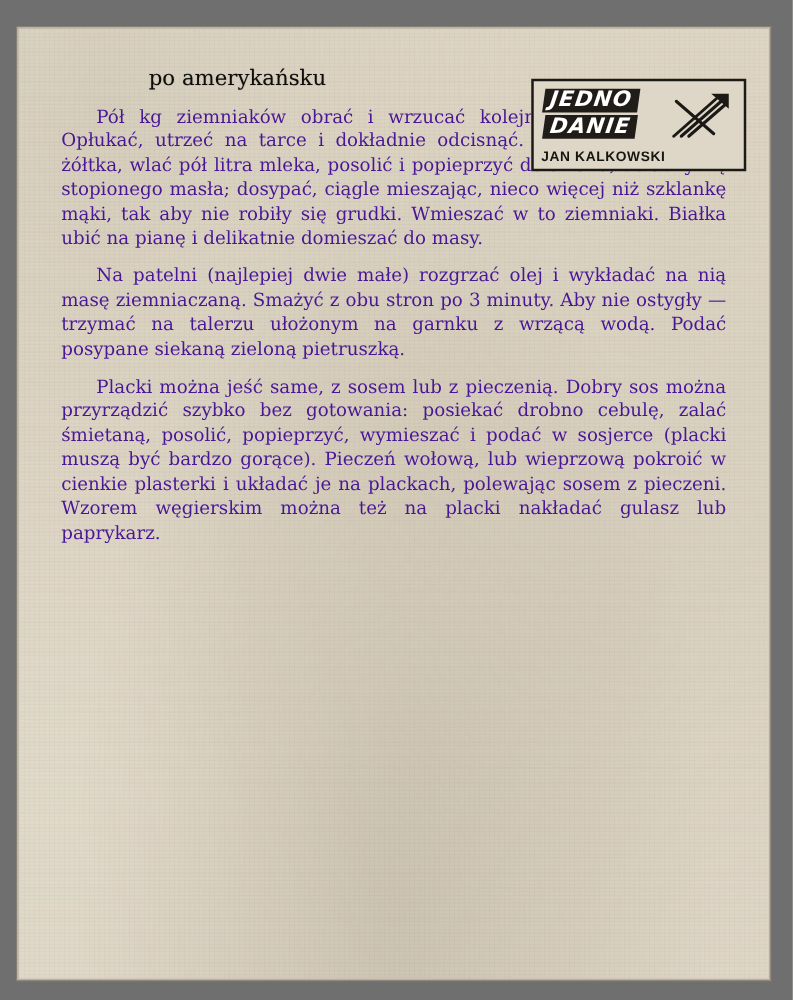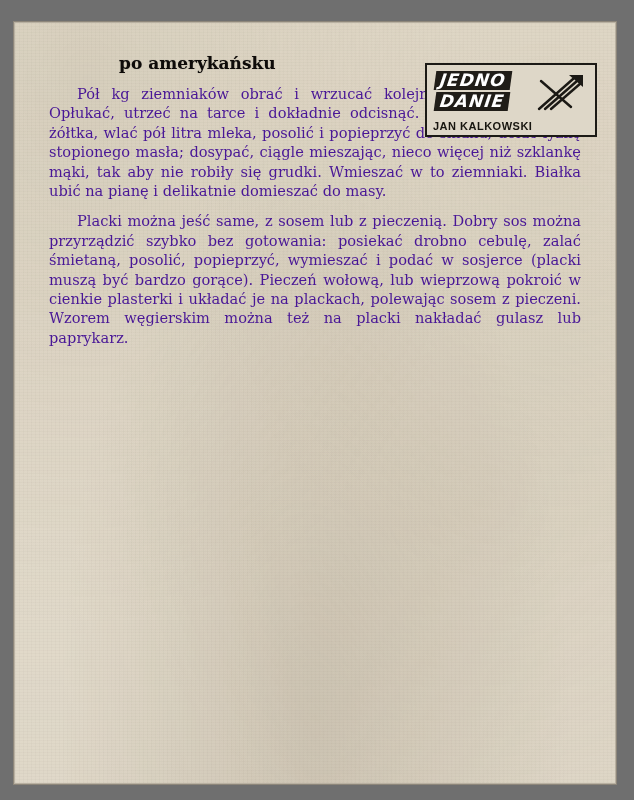--- a/index.html
+++ b/index.html
@@ -110,21 +110,21 @@
     font-family: "DejaVu Serif", serif;
     font-weight: bold;
     font-size: 22px;
     letter-spacing: .6px;
     margin: 46px 0 0 12px;
     color: #111;
     text-shadow: 0 0 1px rgba(0,0,0,.35);
   }
   .subhead {
     font-family: "DejaVu Serif", serif;
-    font-weight: bold;
+    font-weight: normal;
     font-size: 17px;
     margin: 4px 0 0 78px;
     color: #141210;
     text-shadow: 0 0 1px rgba(0,0,0,.3);
   }
 
   
   .lede {
     font-family: "DejaVu Serif", serif;
     font-size: 17.5px;
@@ -169,16 +169,17 @@
       </g>
       <path d="M36 4 L50 4 L50 16 Z" fill="#1b1915"></path>
     </svg>
   </div>
 
   <div class="content ink">
     <h2 class="subhead">po amerykańsku</h2>
 
 
     <p class="body">Pół kg ziemniaków obrać i wrzucać kolejno do zimnej wody. Opłukać, utrzeć na tarce i dokładnie odcisnąć. Do miski wbić dwa żółtka, wlać pół litra mleka, posolić i popieprzyć do smaku; dolać łyżkę stopionego masła; dosypać, ciągle mieszając, nieco więcej niż szklankę mąki, tak aby nie robiły się grudki. Wmieszać w to ziemniaki. Białka ubić na pianę i delikatnie domieszać do masy.</p>
+    <p class="body">Na patelni (najlepiej dwie małe) rozgrzać olej i wykładać na nią masę ziemniaczaną. Smażyć z obu stron po 3 minuty. Aby nie ostygły — trzymać na talerzu ułożonym na garnku z wrzącą wodą. Podać posypane siekaną zieloną pietruszką.</p>
     <p class="body">Placki można jeść same, z sosem lub z pieczenią. Dobry sos można przyrządzić szybko bez gotowania: posiekać drobno cebulę, zalać śmietaną, posolić, popieprzyć, wymieszać i podać w sosjerce (placki muszą być bardzo gorące). Pieczeń wołową, lub wieprzową pokroić w cienkie plasterki i układać je na plackach, polewając sosem z pieczeni. Wzorem węgierskim można też na placki nakładać gulasz lub paprykarz.</p>
   </div>
 
 </div>
 
 </body></html>

